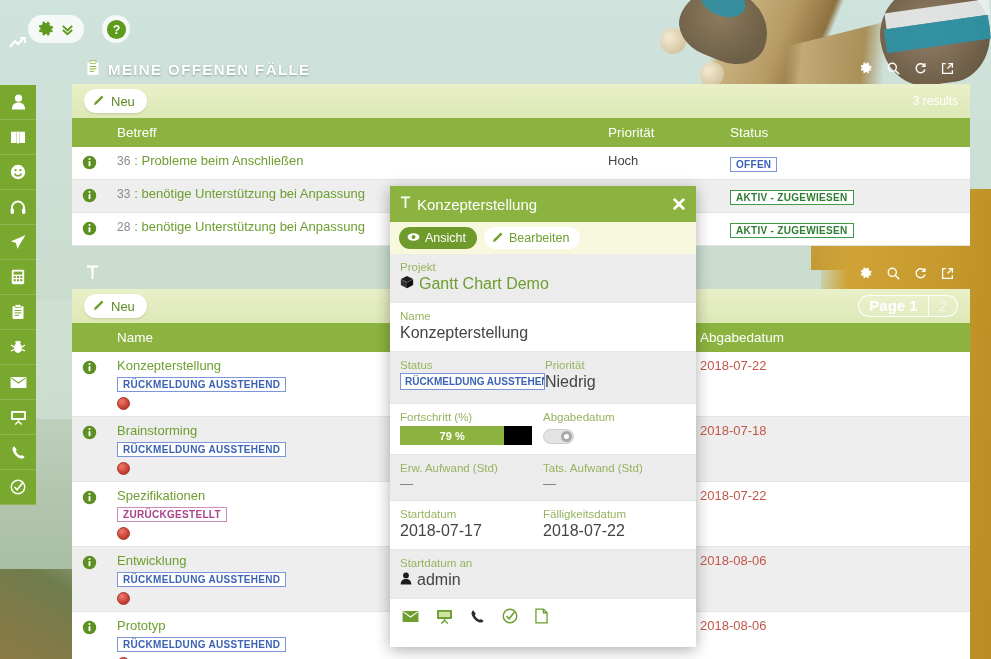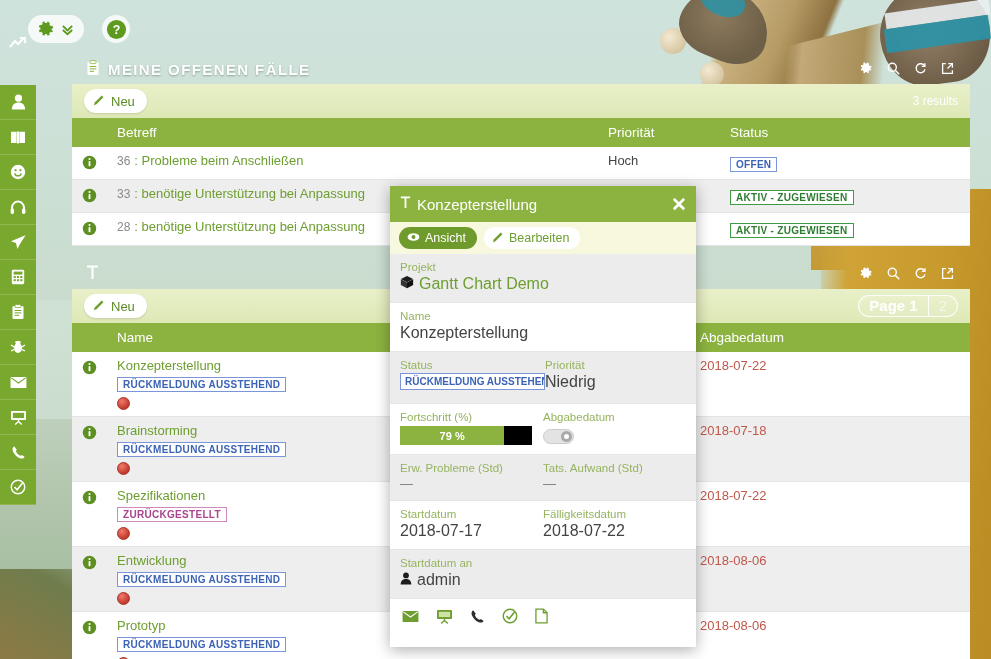--- a/index.html
+++ b/index.html
@@ -666,21 +666,21 @@
     <div class="m-col">
       <div class="m-label">Abgabedatum</div>
       <div class="toggle">
           <div class="knob"></div>
         </div>
     </div>
   </div>
 
   <div class="m-row alt m-cols">
     <div class="m-col">
-      <div class="m-label">Erw. Probleme (Std)</div>
+      <div class="m-label">Erw. Aufwand (Std)</div>
       <div class="dash">—</div>
     </div>
     <div class="m-col">
       <div class="m-label">Tats. Aufwand (Std)</div>
       <div class="dash">—</div>
     </div>
   </div>
 
   <div class="m-row m-cols">
     <div class="m-col">

